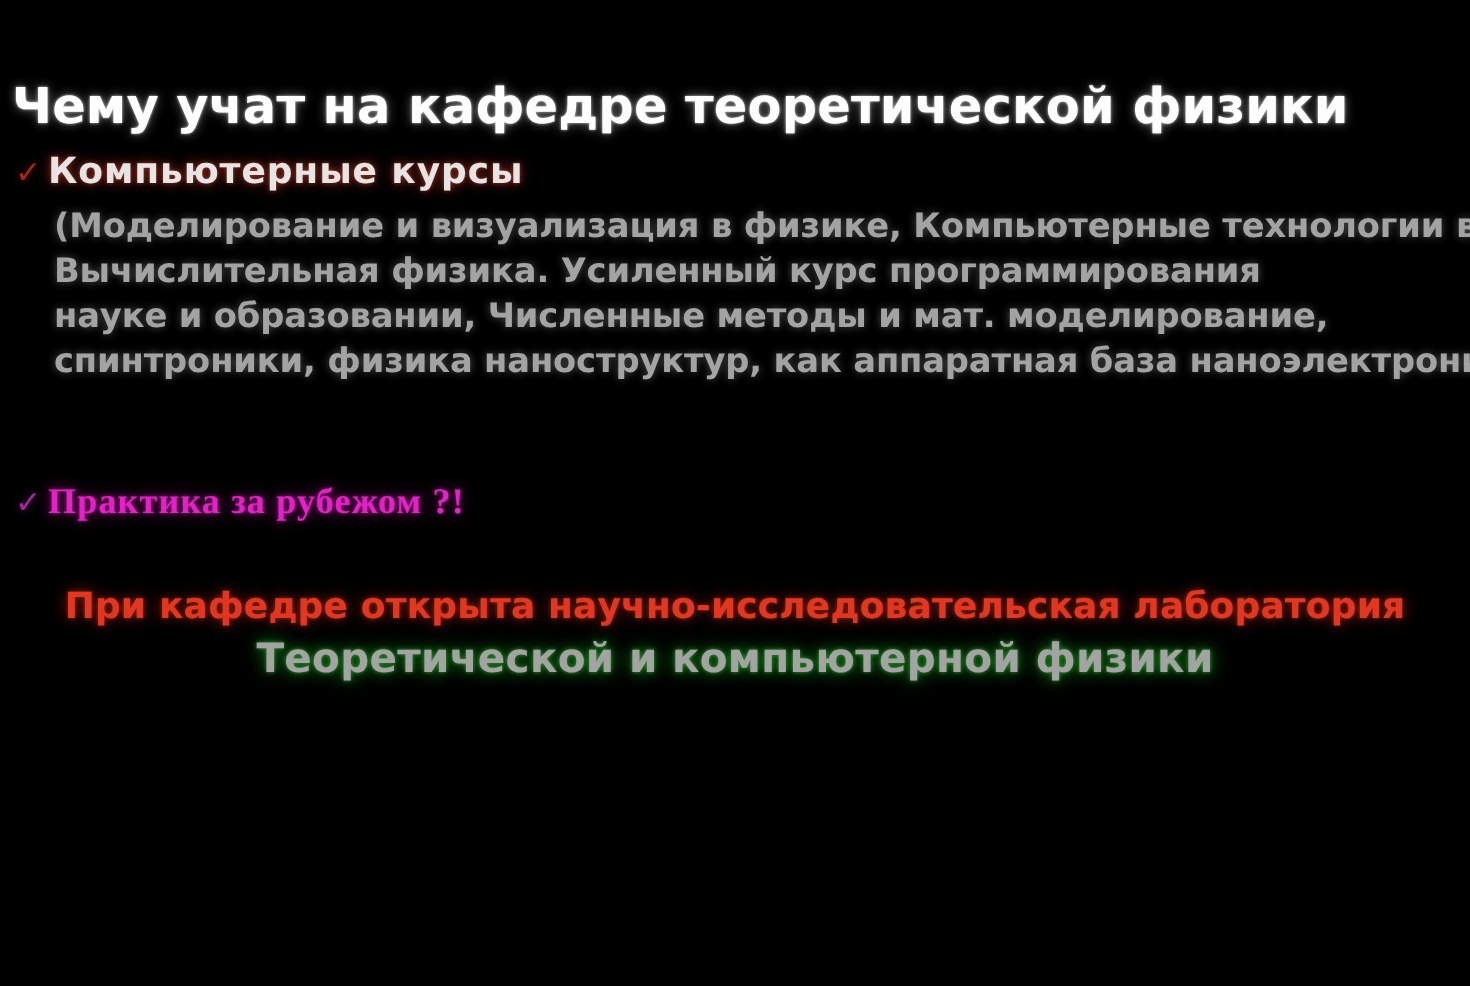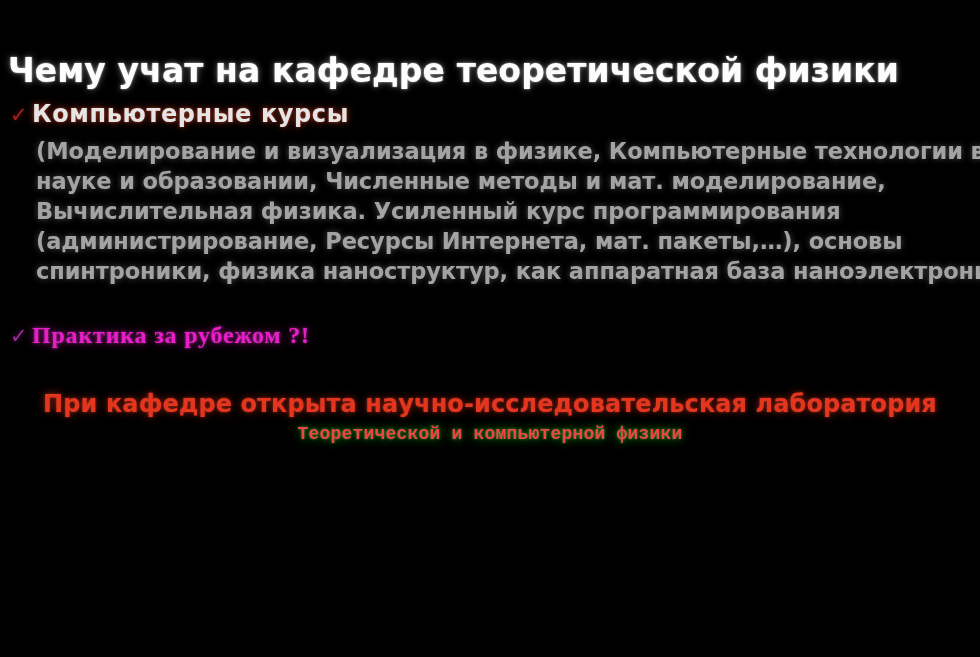--- a/index.html
+++ b/index.html
@@ -99,25 +99,24 @@
   }
   .lab-line-red {
     top: 390px;
     font-size: 24px;
     color: #e4361f;
     letter-spacing: 0.1px;
     text-shadow: 0 0 10px rgba(228,54,31,0.55), 0 0 3px rgba(255,80,50,0.45);
   }
   .lab-line-green {
     top: 424px;
-    font-size: 18px;
-    color: #ef4444;
+    font-size: 27px;
+    color: #a3a3a3;
     letter-spacing: 0.2px;
     text-shadow: 0 0 11px rgba(34,230,38,0.6), 0 0 3px rgba(110,255,110,0.5);
-    font-family: Liberation Mono, monospace;
   }
 
   
   .kfu-logo {
     position: absolute;
     left: 9px;
     top: 530px;
     width: 84px;
     height: 84px;
   }
@@ -140,23 +139,22 @@
 
   <div class="slide-title">Чему учат на кафедре теоретической физики</div>
 
   <div class="bullet-row bullet-1">
     <span class="check-icon check-red">✓</span>
     <span class="bullet-label label-red">Компьютерные курсы</span>
   </div>
 
   <div class="body-block">
     <div class="body-line">(Моделирование и визуализация в физике, Компьютерные технологии в</div>
+    <div class="body-line">Вычислительная физика. Усиленный курс программирования</div>
     <div class="body-line">науке и образовании, Численные методы и мат. моделирование,</div>
-    <div class="body-line">Вычислительная физика. Усиленный курс программирования</div>
-    <div class="body-line">(администрирование, Ресурсы Интернета, мат. пакеты,…), основы</div>
     <div class="body-line">спинтроники, физика наноструктур, как аппаратная база наноэлектроники</div>
   </div>
 
   <div class="bullet-row bullet-2">
     <span class="check-icon check-purple">✓</span>
     <span class="bullet-label label-magenta">Практика за рубежом ?!</span>
   </div>
 
   <div class="lab-line lab-line-red">При кафедре открыта научно-исследовательская лаборатория</div>
   <div class="lab-line lab-line-green">Теоретической и компьютерной физики</div>

